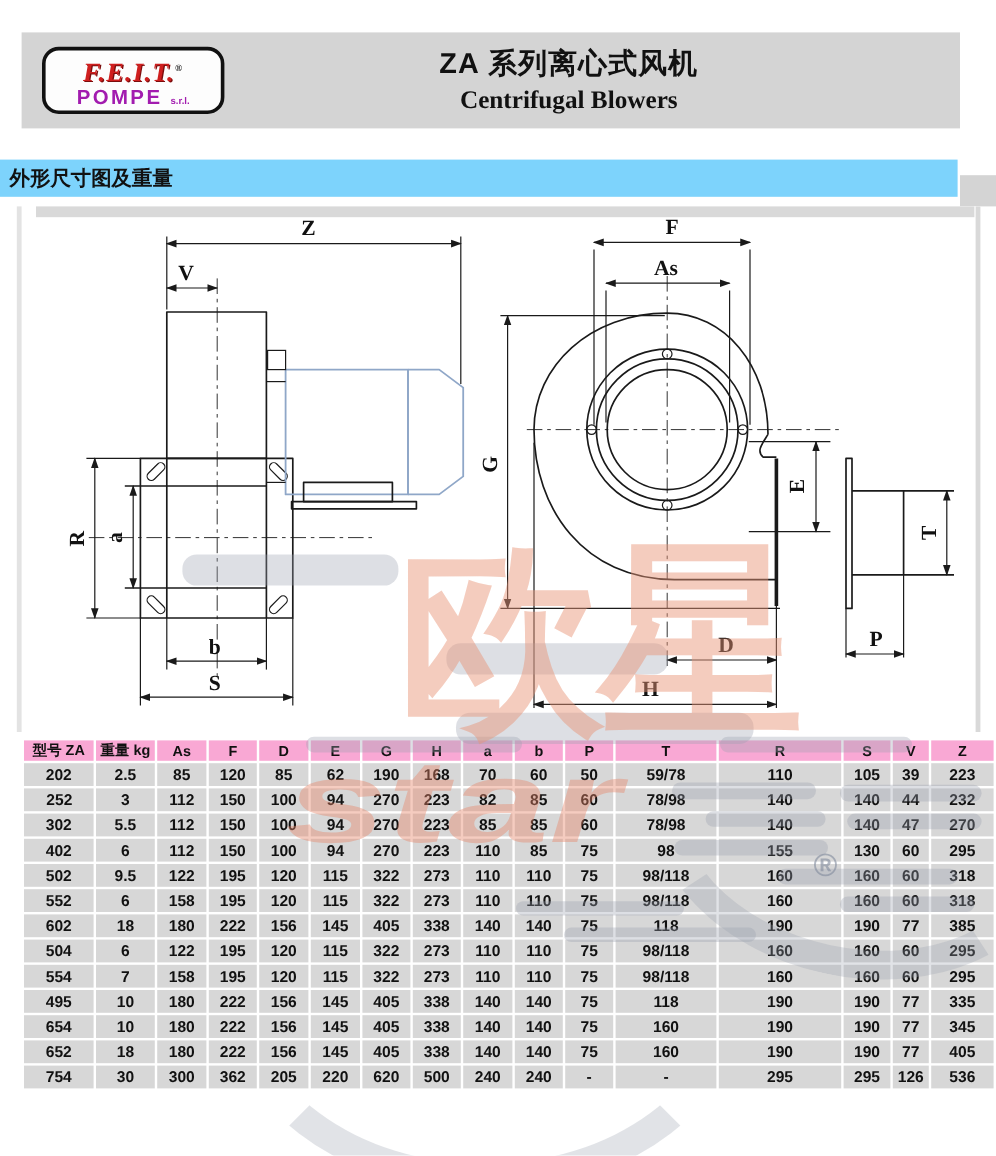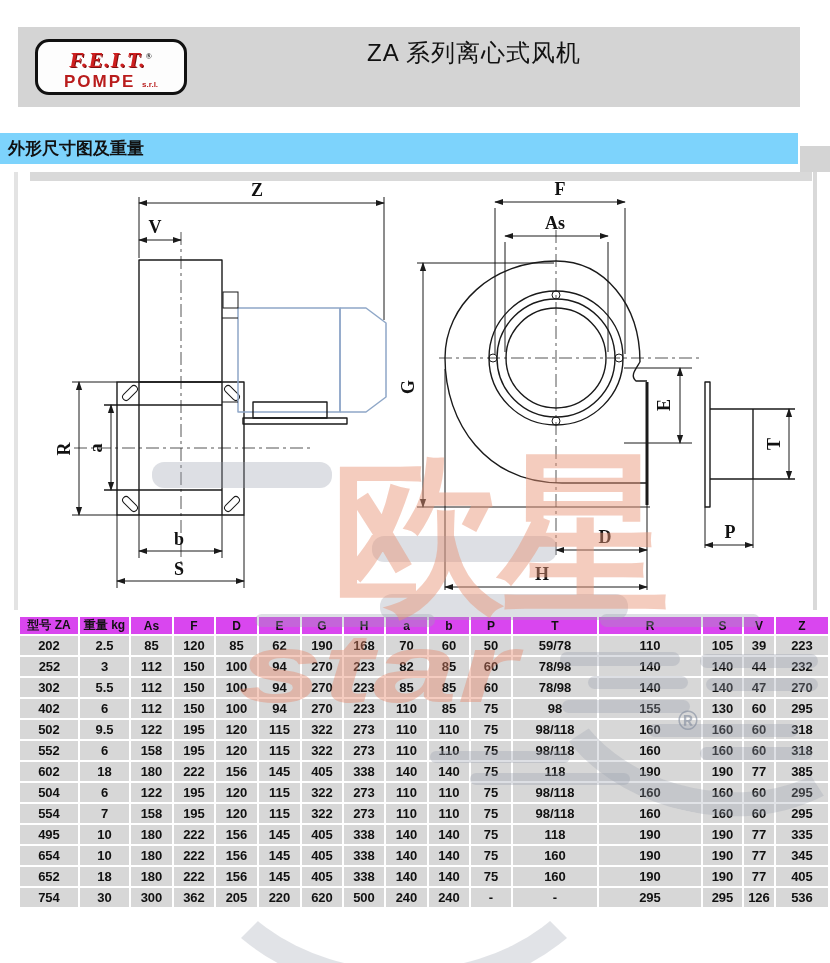--- a/index.html
+++ b/index.html
@@ -8,23 +8,23 @@
   .abs{position:absolute;}
 
   
   .header-band{left:18px;top:27px;width:782px;height:80px;background:#d4d4d4;}
   .logo-box{left:17px;top:12px;width:152px;height:56px;background:#fdfdfd;
             border:3px solid #111;border-radius:14px;text-align:center;box-sizing:border-box;}
   .logo-brand{font-family:"Liberation Serif",serif;font-weight:700;font-style:italic;
               color:#cf1f1f;font-size:22px;letter-spacing:1px;line-height:26px;margin-top:2px;
               text-shadow:1px 1px 0 #7a0d0d;}
   .logo-reg{font-size:8px;color:#222;vertical-align:super;font-style:normal;text-shadow:none;}
-  .logo-sub{font-weight:700;font-size:17px;letter-spacing:2px;color:#b91c1c;line-height:18px;}
+  .logo-sub{font-weight:700;font-size:17px;letter-spacing:2px;color:#a21caf;line-height:18px;}
   .logo-suffix{font-size:8px;font-weight:700;letter-spacing:0;}
-  .title-zh{left:170px;right:40px;top:10px;text-align:center;font-size:24px;font-weight:400;letter-spacing:1px;}
+  .title-zh{left:170px;right:40px;top:10px;text-align:center;font-size:24px;font-weight:700;letter-spacing:1px;}
   .title-en{left:170px;right:40px;top:44px;text-align:center;font-family:"Liberation Serif",serif;
             font-size:21px;font-weight:700;}
 
   
   .section-bar{left:0;top:133px;width:798px;height:31px;background:#7dd3fc;}
   .section-title{margin:0 0 0 8px;font-size:17px;font-weight:700;line-height:31px;}
   .corner-square{left:800px;top:146px;width:30px;height:26px;background:#d4d4d4;}
 
   
   .panel{left:14px;top:172px;width:803px;height:438px;background:#fff;}
@@ -43,34 +43,35 @@
          color:rgba(232,148,120,.48);letter-spacing:-6px;white-space:nowrap;}
   .wm-en{left:238px;top:596px;font-size:98px;font-weight:700;font-style:italic;
          color:rgba(232,134,104,.42);transform:scaleX(1.55);transform-origin:left top;white-space:nowrap;}
   .wm-reg{left:678px;top:690px;font-size:27px;font-weight:700;color:rgba(128,138,156,.6);}
   .wm-bar{background:rgba(154,162,176,.34);border-radius:12px;}
   .wm-arc{border:24px solid transparent;border-bottom-color:rgba(154,162,176,.30);border-radius:50%;}
 
   
   .dim-table{left:18px;top:615px;width:812px;z-index:10;}
   table{border-collapse:separate;border-spacing:2px;table-layout:fixed;width:812px;}
-  th{background:#d946ef;font-size:12px;font-weight:700;height:16px;padding:0;text-align:center;}
+  th{background:#f9a8d4;font-size:12px;font-weight:700;height:16px;padding:0;text-align:center;}
   td{background:#d7d7d7;font-size:13px;font-weight:600;height:19px;line-height:19px;
      padding:0;text-align:center;white-space:nowrap;overflow:visible;}
   td.la{text-align:center;padding-left:1px;}
 </style>
 </head>
 <body>
 
 <div class="abs header-band">
   <div class="abs logo-box">
     <div class="logo-brand"><span>F.E.I.T.</span><span class="logo-reg">®</span></div>
     <div class="logo-sub"><span>POMPE</span> <span class="logo-suffix">s.r.l.</span></div>
   </div>
   <div class="abs title-zh">ZA 系列离心式风机</div>
+  <div class="abs title-en">Centrifugal Blowers</div>
 </div>
 
 <div class="abs section-bar">
   <div class="section-title">外形尺寸图及重量</div>
 </div>
 <div class="abs corner-square"></div>
 
 <div class="abs panel">
   <div class="abs panel-border-top"></div>
   <div class="abs panel-border-left"></div>

